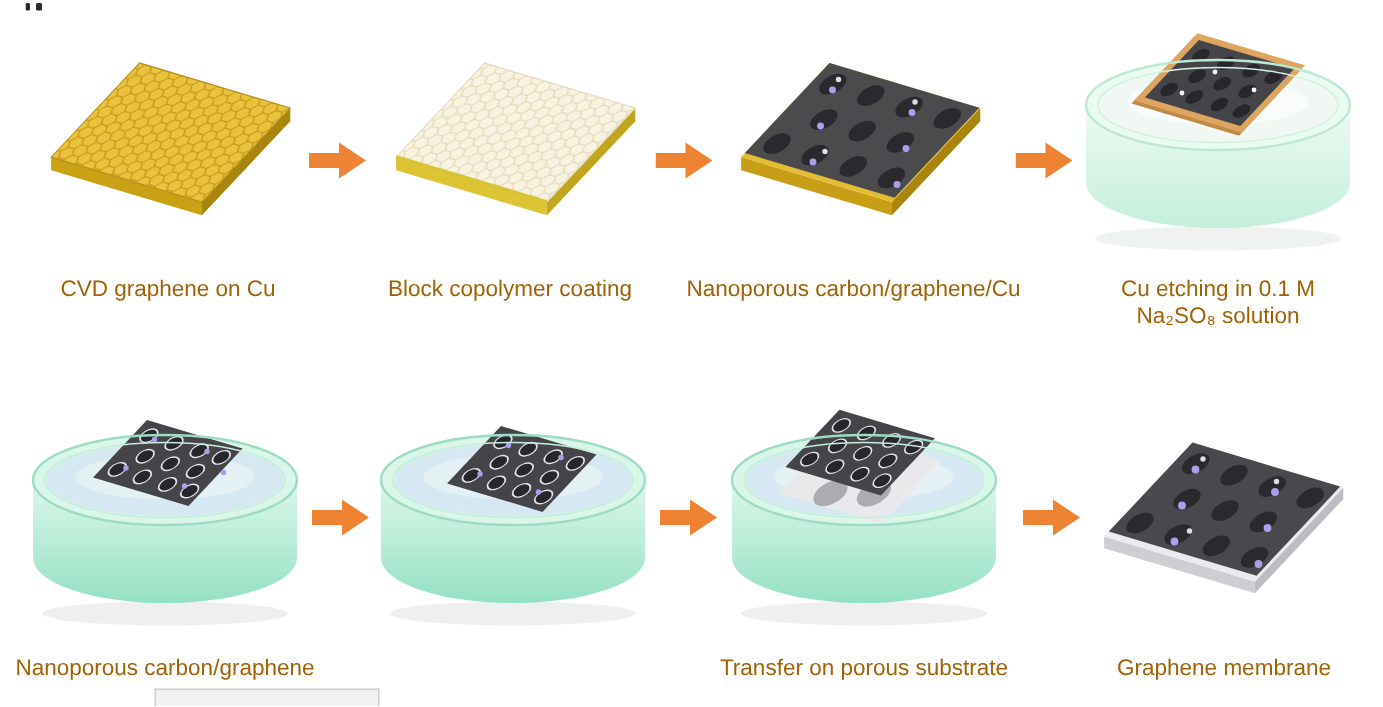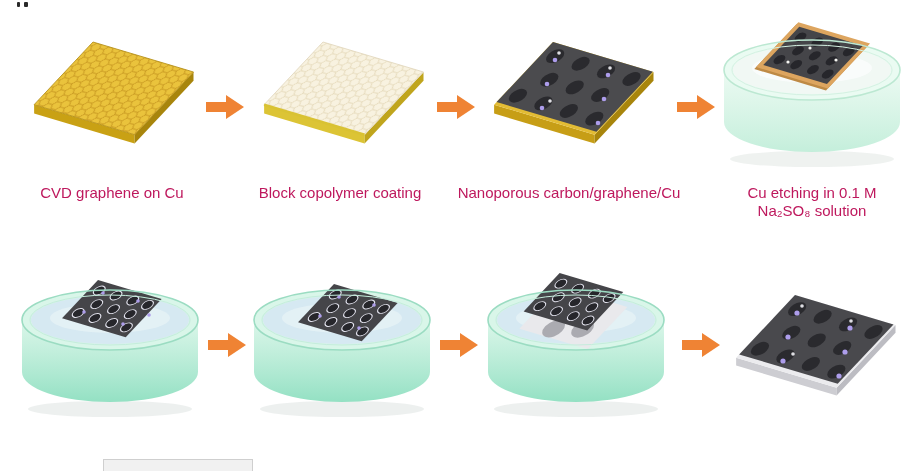--- a/index.html
+++ b/index.html
@@ -1,21 +1,21 @@
 <!DOCTYPE html>
 <html><head>
 <meta charset="utf-8">
 <style>
   *{margin:0;padding:0;box-sizing:border-box}
   html,body{background:#fff}
   #canvas{position:relative;width:922px;height:471px;background:#fff;overflow:hidden;
           font-family:"Liberation Sans",sans-serif}
   .figure{position:absolute}
   .arrow{position:absolute}
-  .label{position:absolute;font-size:15px;line-height:18px;color:#be185d;text-align:center;white-space:pre-line}
+  .label{position:absolute;font-size:15px;line-height:18px;color:#a16207;text-align:center;white-space:pre-line}
   .artifact-box{position:absolute;left:103px;top:459px;width:150px;height:12px;background:#f1f1f1;
                 border:1px solid #cfcfcf;border-bottom:0;z-index:5}
   .crop-mark{position:absolute;left:17px;top:2px;width:16px;height:7px;overflow:hidden}
   .crop-mark i{position:absolute;background:#2a2a2a;width:3px;height:5px;border-radius:1px}
   .crop-mark i:nth-child(2){left:7px;width:4px}
 </style>
 </head>
 <body>
 
 <div id="canvas">
@@ -243,20 +243,23 @@
   <svg class="arrow" style="left:208px;top:330px" width="38" height="30">
     <use href="#arrowShape" fill="#EF8334"></use>
   </svg>
   <svg class="arrow" style="left:440px;top:330px" width="38" height="30">
     <use href="#arrowShape" fill="#EF8334"></use>
   </svg>
   <svg class="arrow" style="left:682px;top:330px" width="38" height="30">
     <use href="#arrowShape" fill="#EF8334"></use>
   </svg>
 
+  <div class="label" style="left:10px;top:437px;width:200px">Nanoporous carbon/graphene</div>
+  <div class="label" style="left:460px;top:437px;width:232px">Transfer on porous substrate</div>
+  <div class="label" style="left:716px;top:437px;width:200px">Graphene membrane</div>
 
   <div class="artifact-box"></div>
   <div class="crop-mark">
       <i></i>
       <i></i>
     </div>
 
 </div>
 
 </body></html>

